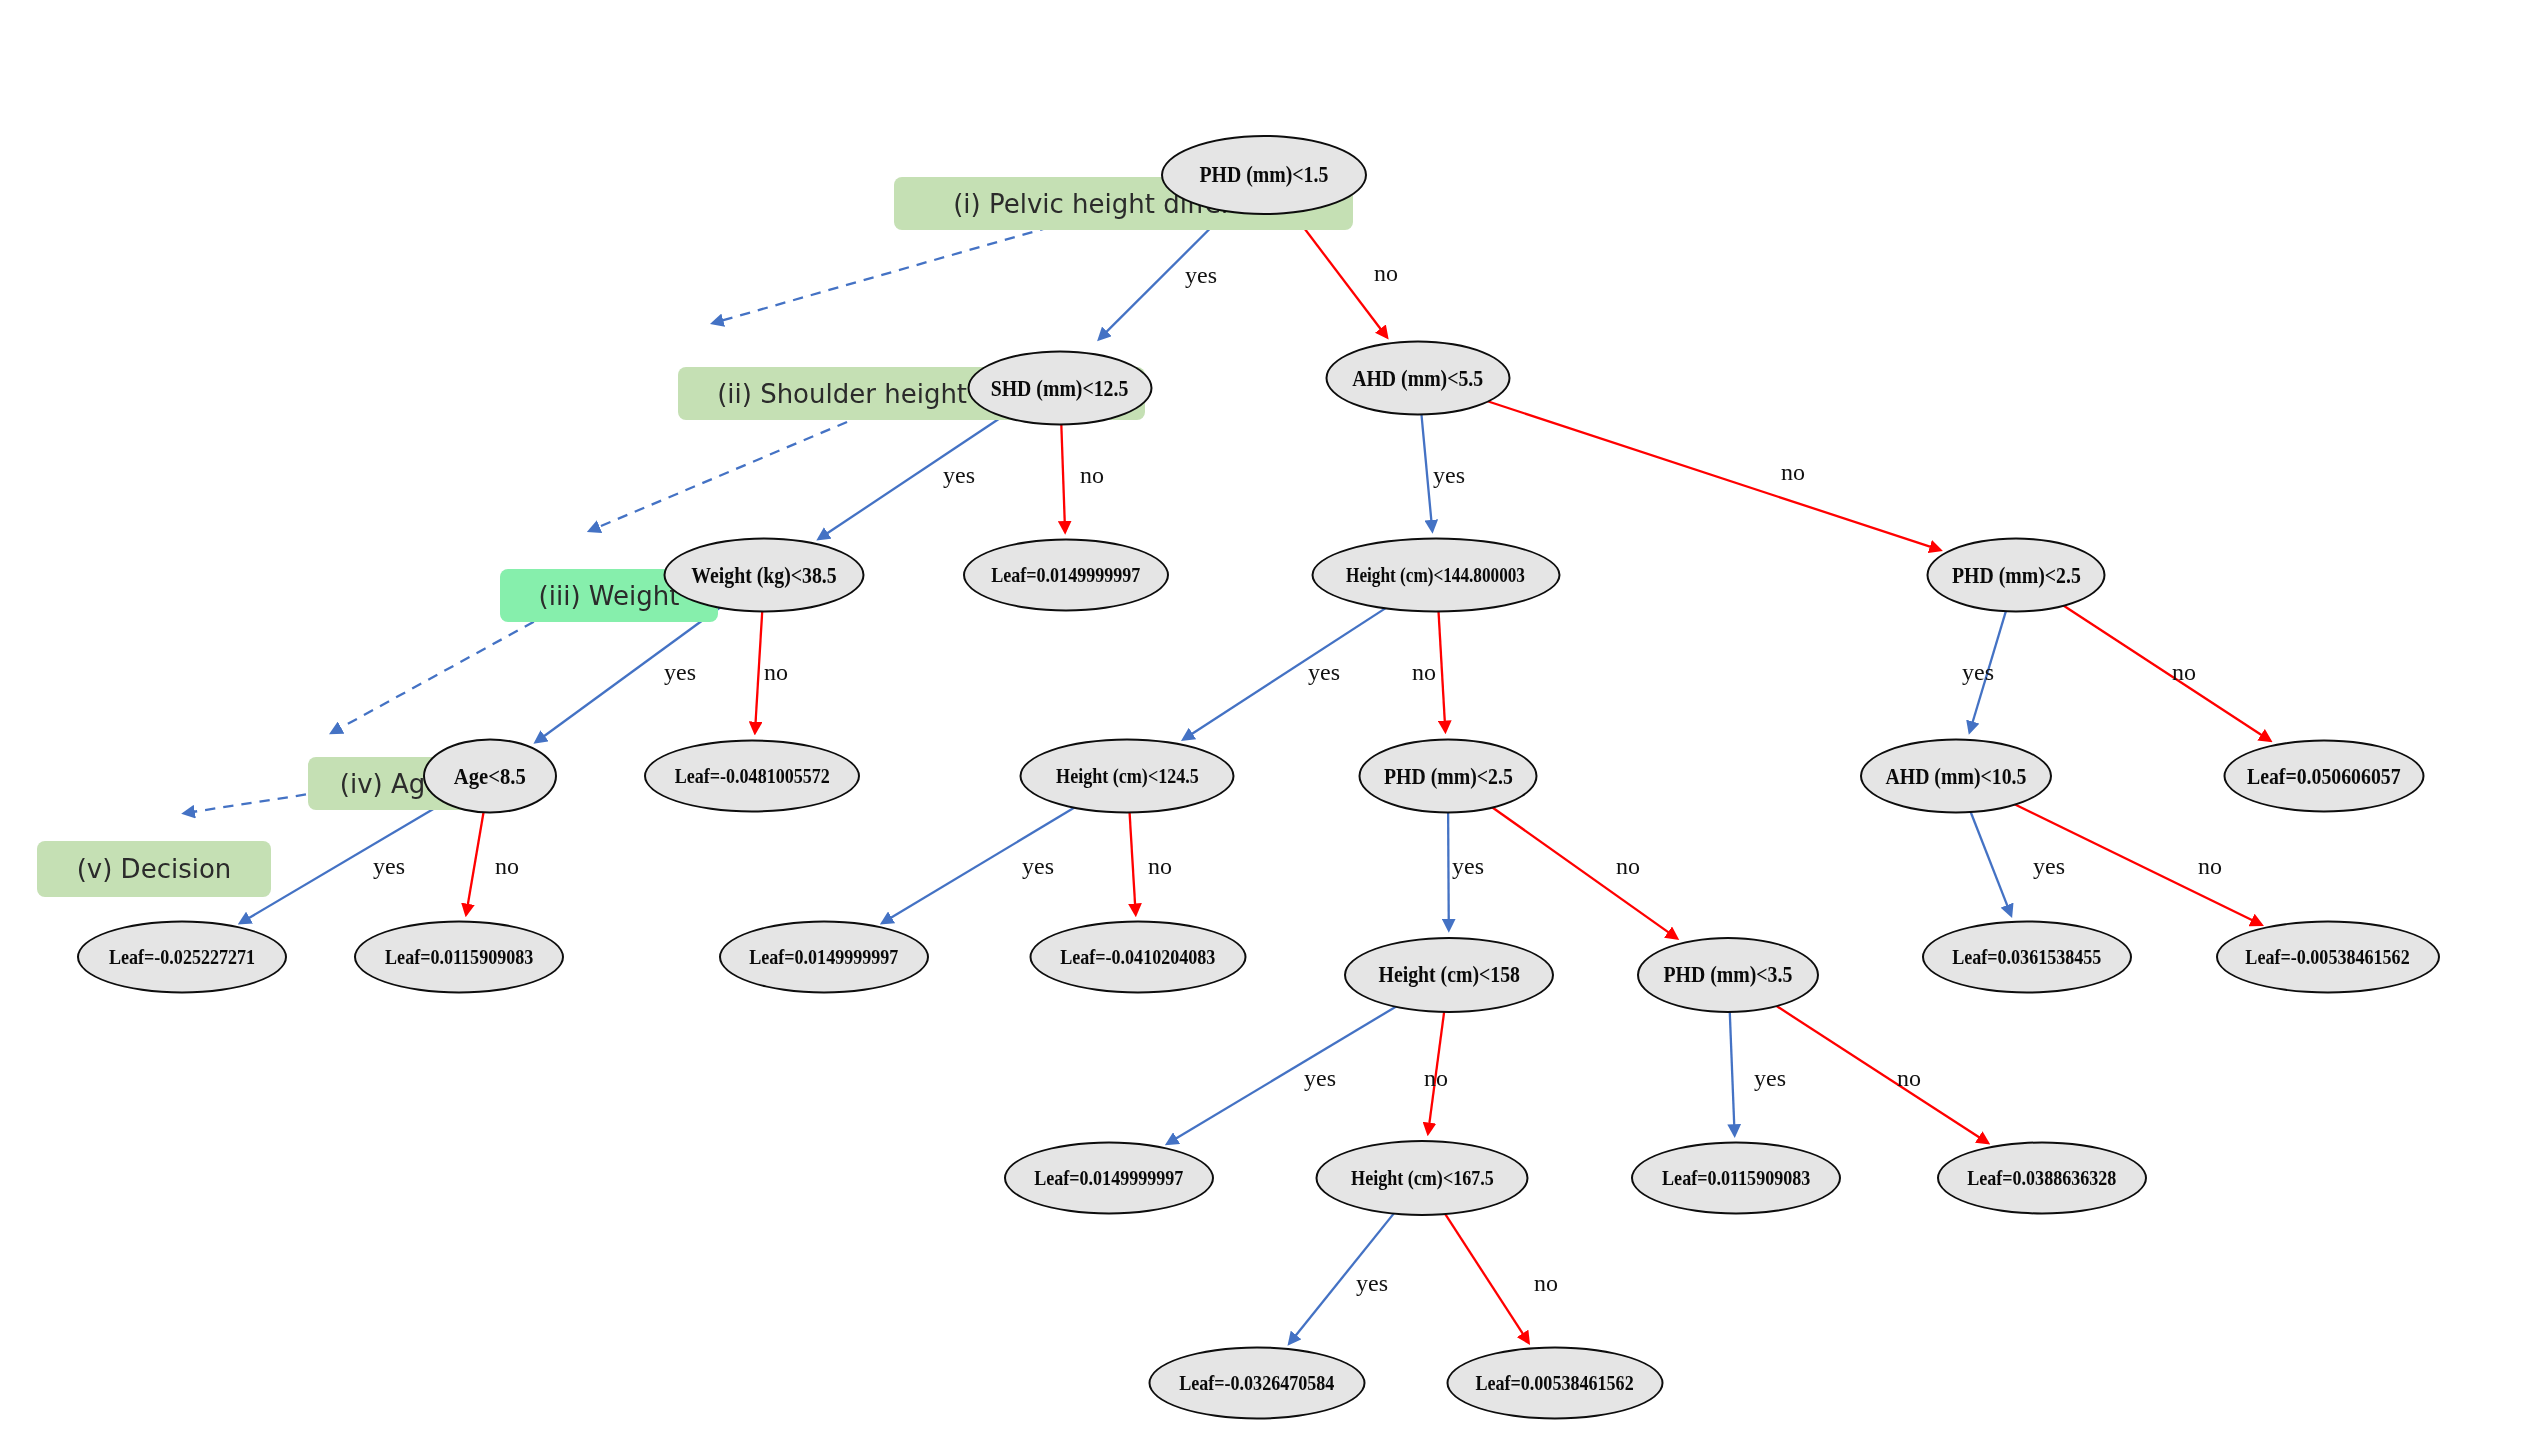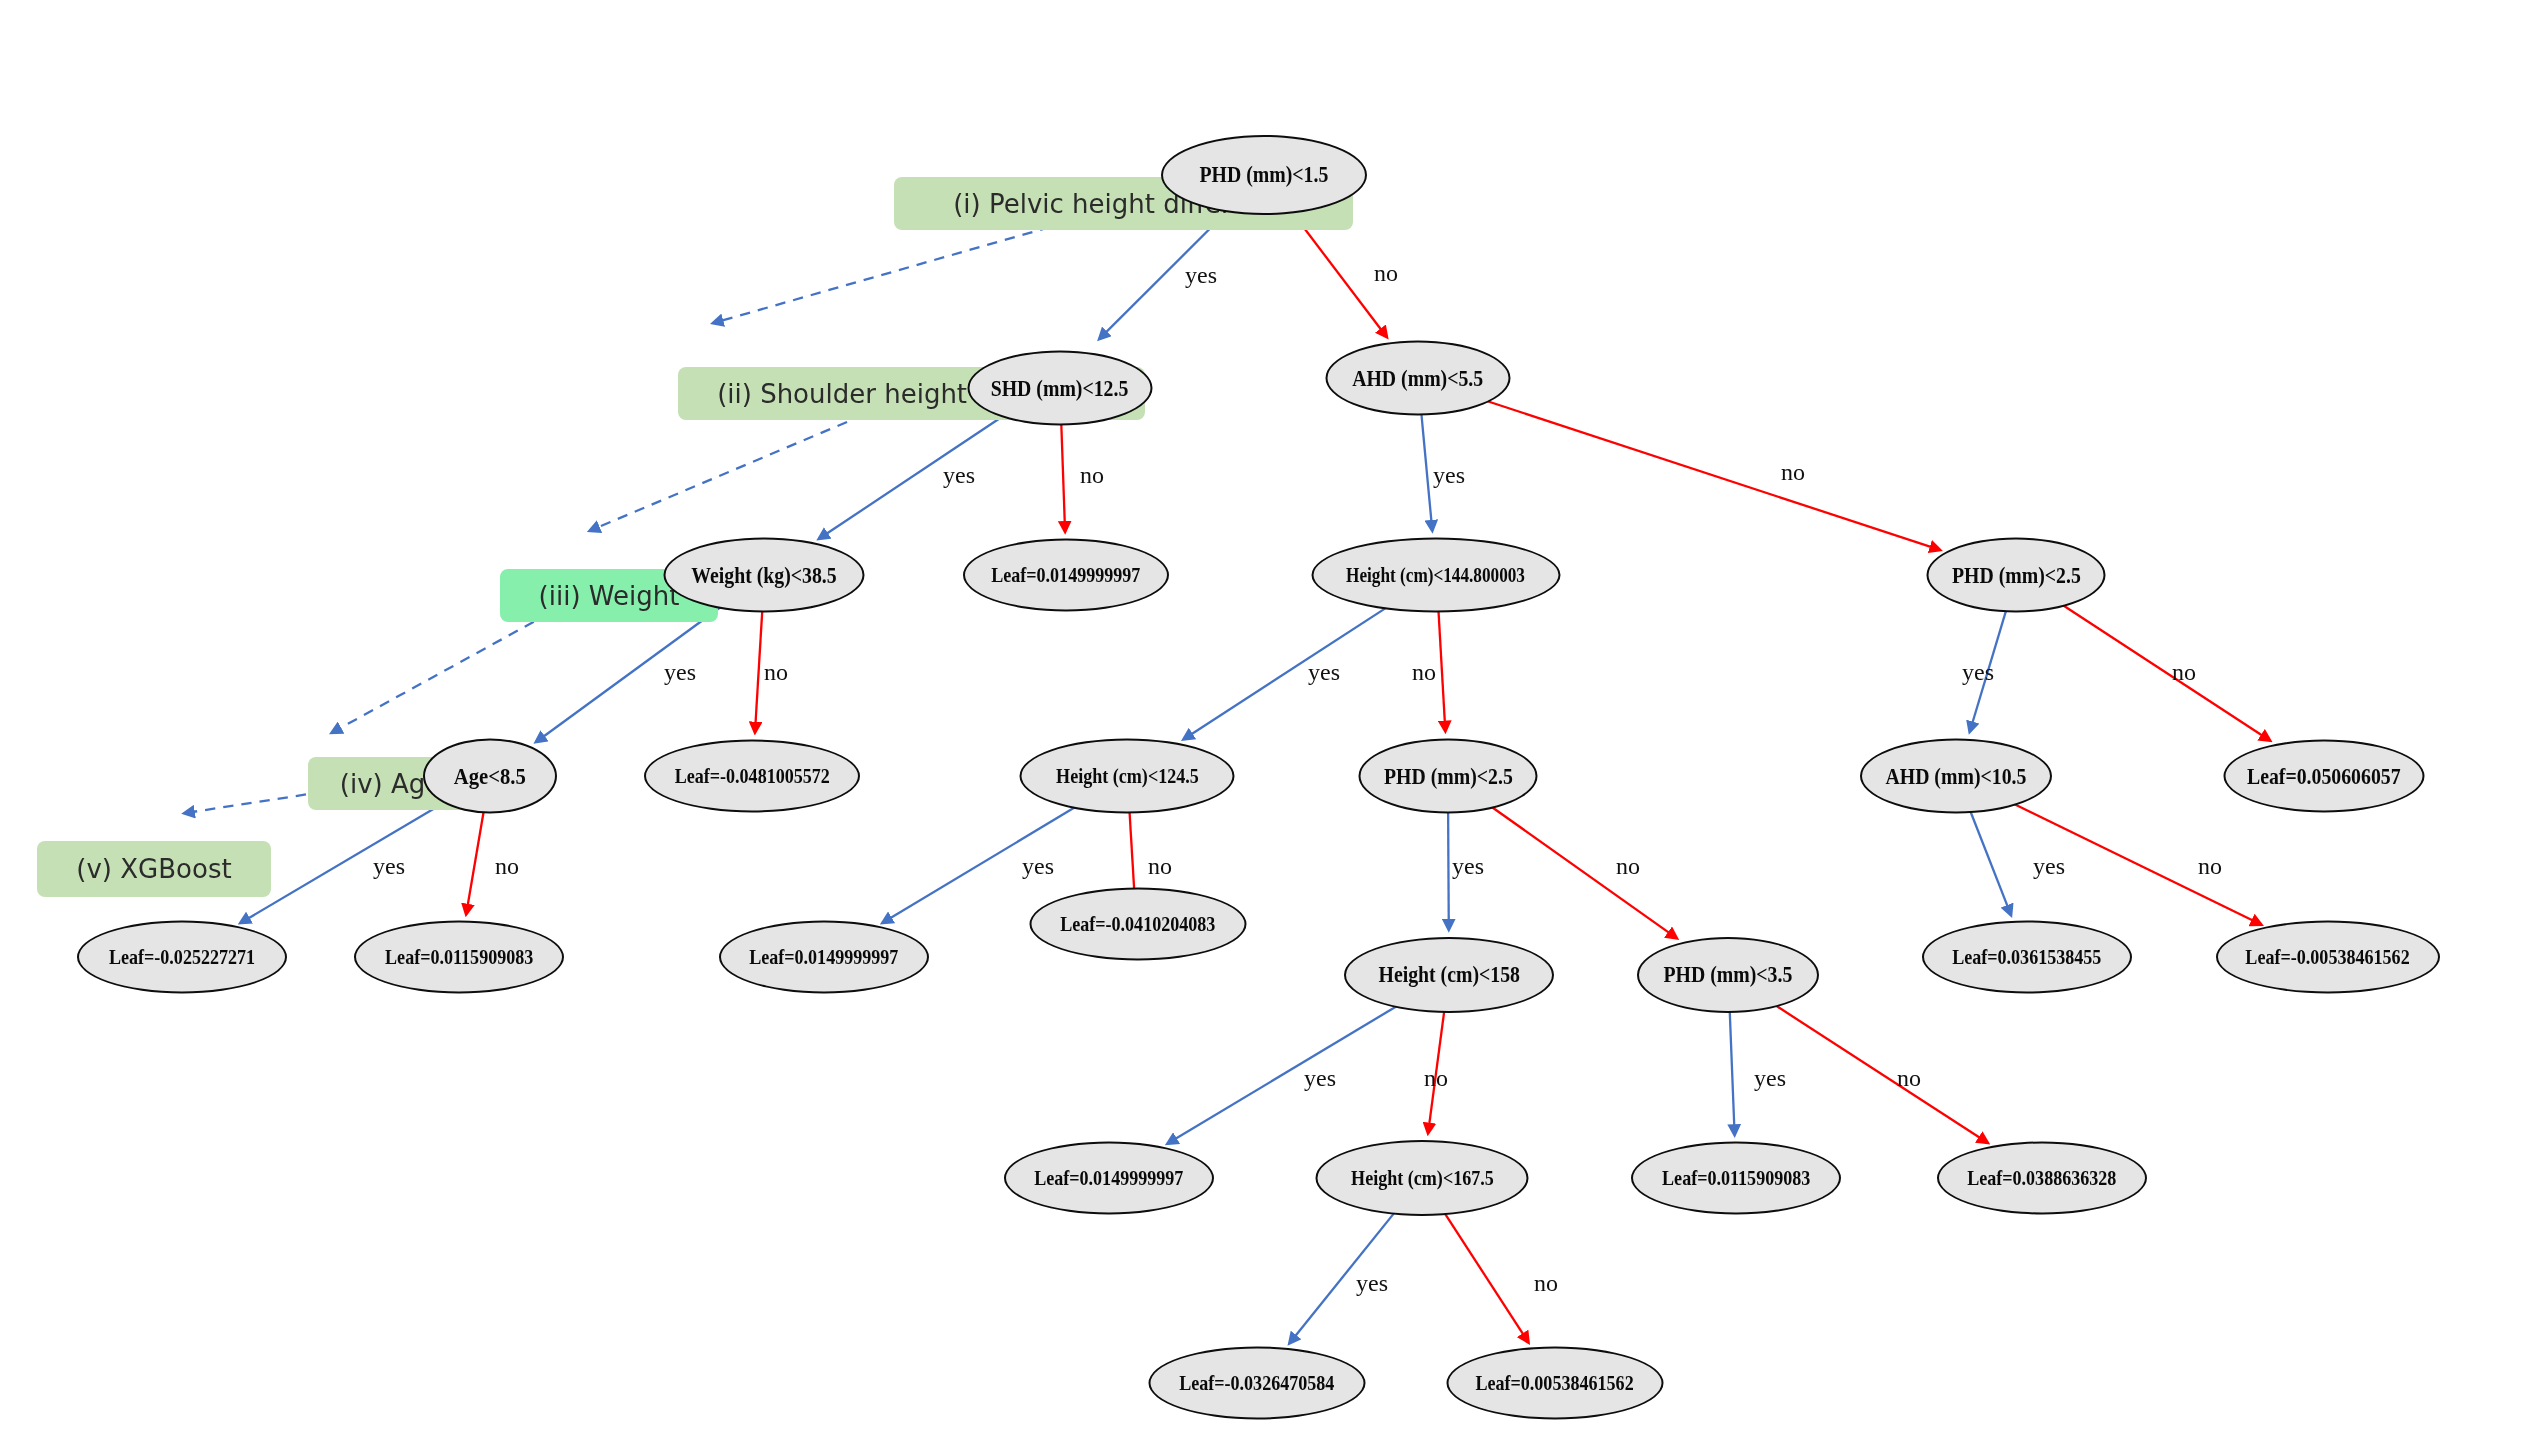--- a/index.html
+++ b/index.html
@@ -79,21 +79,21 @@
         <line x1="660" y1="1366" x2="323" y2="1418" stroke="#4472C4" stroke-width="4" stroke-dasharray="18 14" marker-end="url(#ah-ann)"></line>
       </g>
   </svg>
 
 
   <div id="notes">
       <div class="note-box" style="left: 894px; top: 177px; width: 459px; height: 53px; background: rgb(197, 224, 180);">(i) Pelvic height difference</div>
       <div class="note-box" style="left: 678px; top: 367px; width: 467px; height: 53px; background: rgb(197, 224, 180);">(ii) Shoulder height difference</div>
       <div class="note-box" style="left: 500px; top: 569px; width: 218px; height: 53px; background: #86efac;">(iii) Weight</div>
       <div class="note-box" style="left: 308px; top: 757px; width: 165px; height: 53px; background: rgb(197, 224, 180);">(iv) Age</div>
-      <div class="note-box" style="left: 37px; top: 841px; width: 234px; height: 56px; background: rgb(197, 224, 180);">(v) XGBoost</div>
+      <div class="note-box" style="left: 37px; top: 841px; width: 234px; height: 56px; background: rgb(197, 224, 180);">(v) Decision</div>
     </div>
   <div id="nodes">
       <div class="node" style="left: 1264px; top: 175px; width: 202px; height: 76px;">
         <span style="font-size: 23px;">PHD (mm)&lt;1.5</span>
       </div>
       <div class="node" style="left: 1060px; top: 388px; width: 181px; height: 71px;">
         <span style="font-size: 23px;">SHD (mm)&lt;12.5</span>
       </div>
       <div class="node" style="left: 1418px; top: 378px; width: 181px; height: 71px; text-align: right;">
         <span style="font-size: 23px;">AHD (mm)&lt;5.5</span>
@@ -130,21 +130,21 @@
       </div>
       <div class="node" style="left: 182px; top: 957px; width: 206px; height: 69px;">
         <span style="font-size: 21px;">Leaf=-0.025227271</span>
       </div>
       <div class="node" style="left: 459px; top: 957px; width: 206px; height: 69px;">
         <span style="font-size: 21px;">Leaf=0.0115909083</span>
       </div>
       <div class="node" style="left: 824px; top: 957px; width: 206px; height: 69px;">
         <span style="font-size: 21px;">Leaf=0.0149999997</span>
       </div>
-      <div class="node" style="left: 1138px; top: 924px; width: 213px; height: 69px;">
+      <div class="node" style="left: 1138px; top: 957px; width: 213px; height: 69px;">
         <span style="font-size: 21px;">Leaf=-0.0410204083</span>
       </div>
       <div class="node" style="left: 1449px; top: 975px; width: 206px; height: 72px;">
         <span style="font-size: 23px;">Height (cm)&lt;158</span>
       </div>
       <div class="node" style="left: 1728px; top: 975px; width: 178px; height: 72px;">
         <span style="font-size: 23px;">PHD (mm)&lt;3.5</span>
       </div>
       <div class="node" style="left: 2027px; top: 957px; width: 206px; height: 69px;">
         <span style="font-size: 21px;">Leaf=0.0361538455</span>

